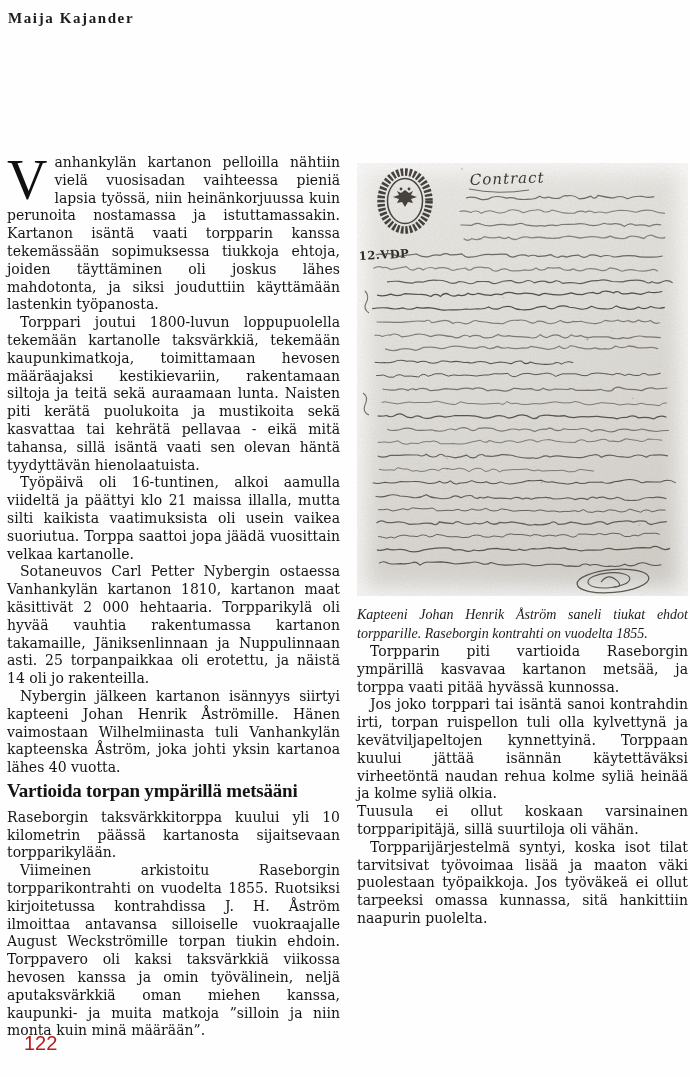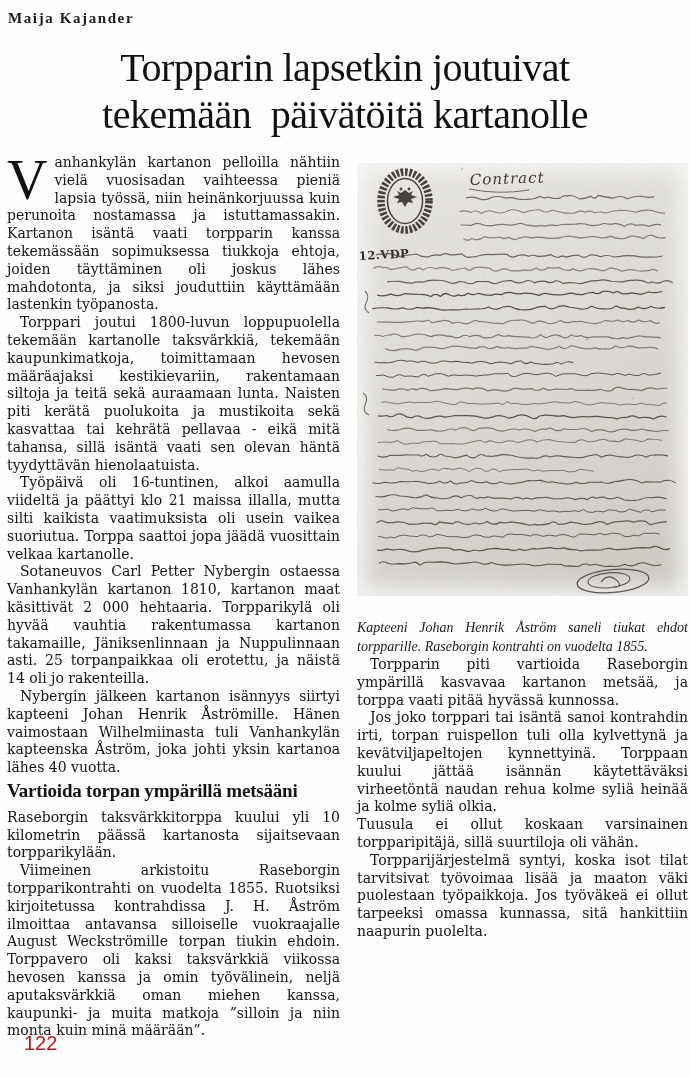--- a/index.html
+++ b/index.html
@@ -24,38 +24,34 @@
            padding:3px 7px 0 0;font-weight:400;color:#101010;}
 
   h2.subhead{margin:2px 0 6px 0;font-family:"Liberation Serif",serif;font-weight:700;
              font-size:19px;letter-spacing:-0.2px;line-height:24px;color:#141414;text-align:left;}
 
   figure{margin:0;padding:0;}
   .contract-paper{position:relative;width:331px;height:433px;
       background:linear-gradient(155deg,#edebe7 0%,#e3e1dc 40%,#d8d5d0 78%,#cfccc6 100%);
       box-shadow:inset 0 0 20px 9px rgba(255,255,255,0.85);}
   .contract-paper svg{position:absolute;left:0;top:0;}
-  figcaption{margin-top:22px;font-family:"Liberation Serif",serif;font-style:italic;
+  figcaption{margin-top:9px;font-family:"Liberation Serif",serif;font-style:italic;
              font-size:14px;line-height:19px;color:#1a1a1a;text-align:justify;}
   .after-figure{margin-top:14px;}
 
   .pageno{position:absolute;left:24px;top:1032px;font-family:Liberation Sans, sans-serif;
           font-size:20px;color:#b91c1c;}
 </style>
 </head>
 <body>
 
 <div class="page">
 
   <div class="author">Maija Kajander</div>
 
-  <div class="title">
-    <div>Torpparin lapsetkin joutuivat</div>
-    <div>tekemään päivätöitä kartanolle</div>
-  </div>
 
   <div class="col col-left">
     <p class="lead"><span class="dropcap">V</span><span>anhankylän kartanon pelloilla nähtiin vielä vuosisadan vaihteessa pieniä lapsia työssä, niin heinänkorjuussa kuin perunoita nostamassa ja istuttamassakin. Kartanon isäntä vaati torpparin kanssa tekemässään sopimuksessa tiukkoja ehtoja, joiden täyttäminen oli joskus lähes mahdotonta, ja siksi jouduttiin käyttämään lastenkin työpanosta.</span></p>
     <p>Torppari joutui 1800-luvun loppupuolella tekemään kartanolle taksvärkkiä, tekemään kaupunkimatkoja, toimittamaan hevosen määräajaksi kestikievariin, rakentamaan siltoja ja teitä sekä auraamaan lunta. Naisten piti kerätä puolukoita ja mustikoita sekä kasvattaa tai kehrätä pellavaa - eikä mitä tahansa, sillä isäntä vaati sen olevan häntä tyydyttävän hienolaatuista.</p>
     <p>Työpäivä oli 16-tuntinen, alkoi aamulla viideltä ja päättyi klo 21 maissa illalla, mutta silti kaikista vaatimuksista oli usein vaikea suoriutua. Torppa saattoi jopa jäädä vuosittain velkaa kartanolle.</p>
     <p>Sotaneuvos Carl Petter Nybergin ostaessa Vanhankylän kartanon 1810, kartanon maat käsittivät 2 000 hehtaaria. Torpparikylä oli hyvää vauhtia rakentumassa kartanon takamaille, Jäniksenlinnaan ja Nuppulinnaan asti. 25 torpanpaikkaa oli erotettu, ja näistä 14 oli jo rakenteilla.</p>
     <p>Nybergin jälkeen kartanon isännyys siirtyi kapteeni Johan Henrik Åströmille. Hänen vaimostaan Wilhelmiinasta tuli Vanhankylän kapteenska Åström, joka johti yksin kartanoa lähes 40 vuotta.</p>
     <h2 class="subhead">Vartioida torpan ympärillä metsääni</h2>
     <p class="lead">Raseborgin taksvärkkitorppa kuului yli 10 kilometrin päässä kartanosta sijaitsevaan torpparikylään.</p>
     <p>Viimeinen arkistoitu Raseborgin torpparikontrahti on vuodelta 1855. Ruotsiksi kirjoitetussa kontrahdissa J. H. Åström ilmoittaa antavansa silloiselle vuokraajalle August Weckströmille torpan tiukin ehdoin. Torppavero oli kaksi taksvärkkiä viikossa hevosen kanssa ja omin työvälinein, neljä aputaksvärkkiä oman miehen kanssa, kaupunki- ja muita matkoja ”silloin ja niin monta kuin minä määrään”.</p>

